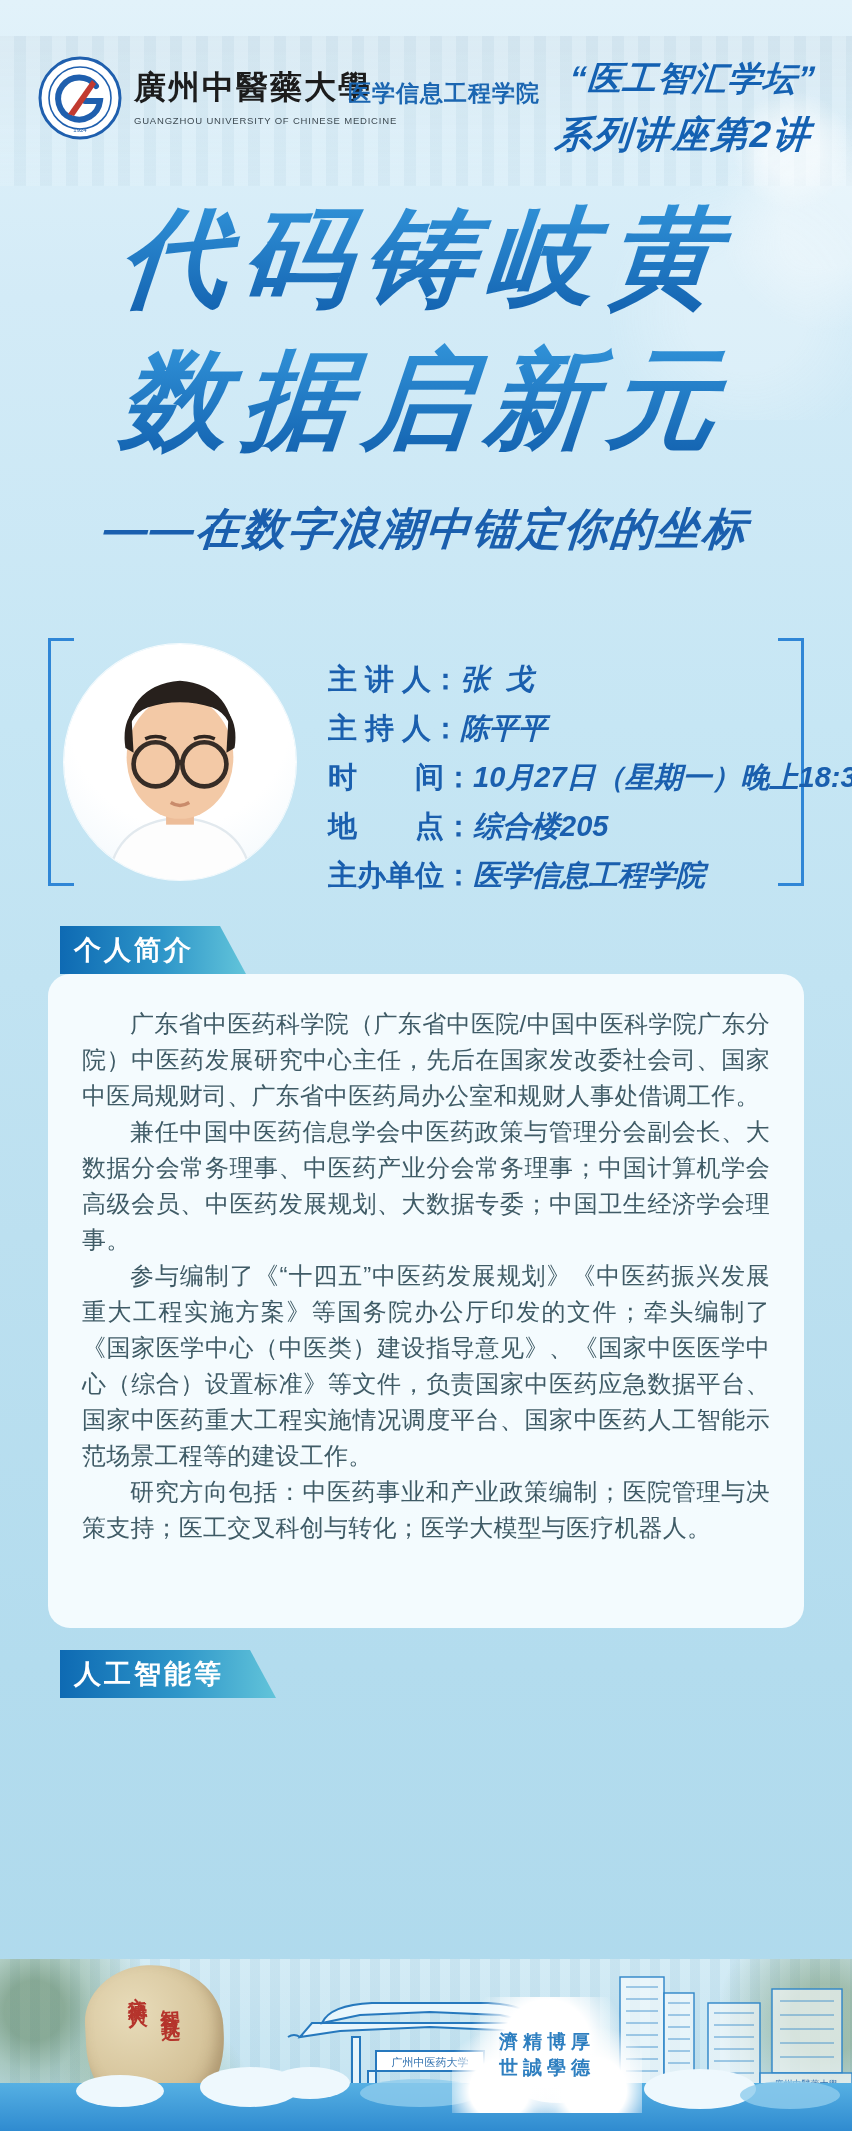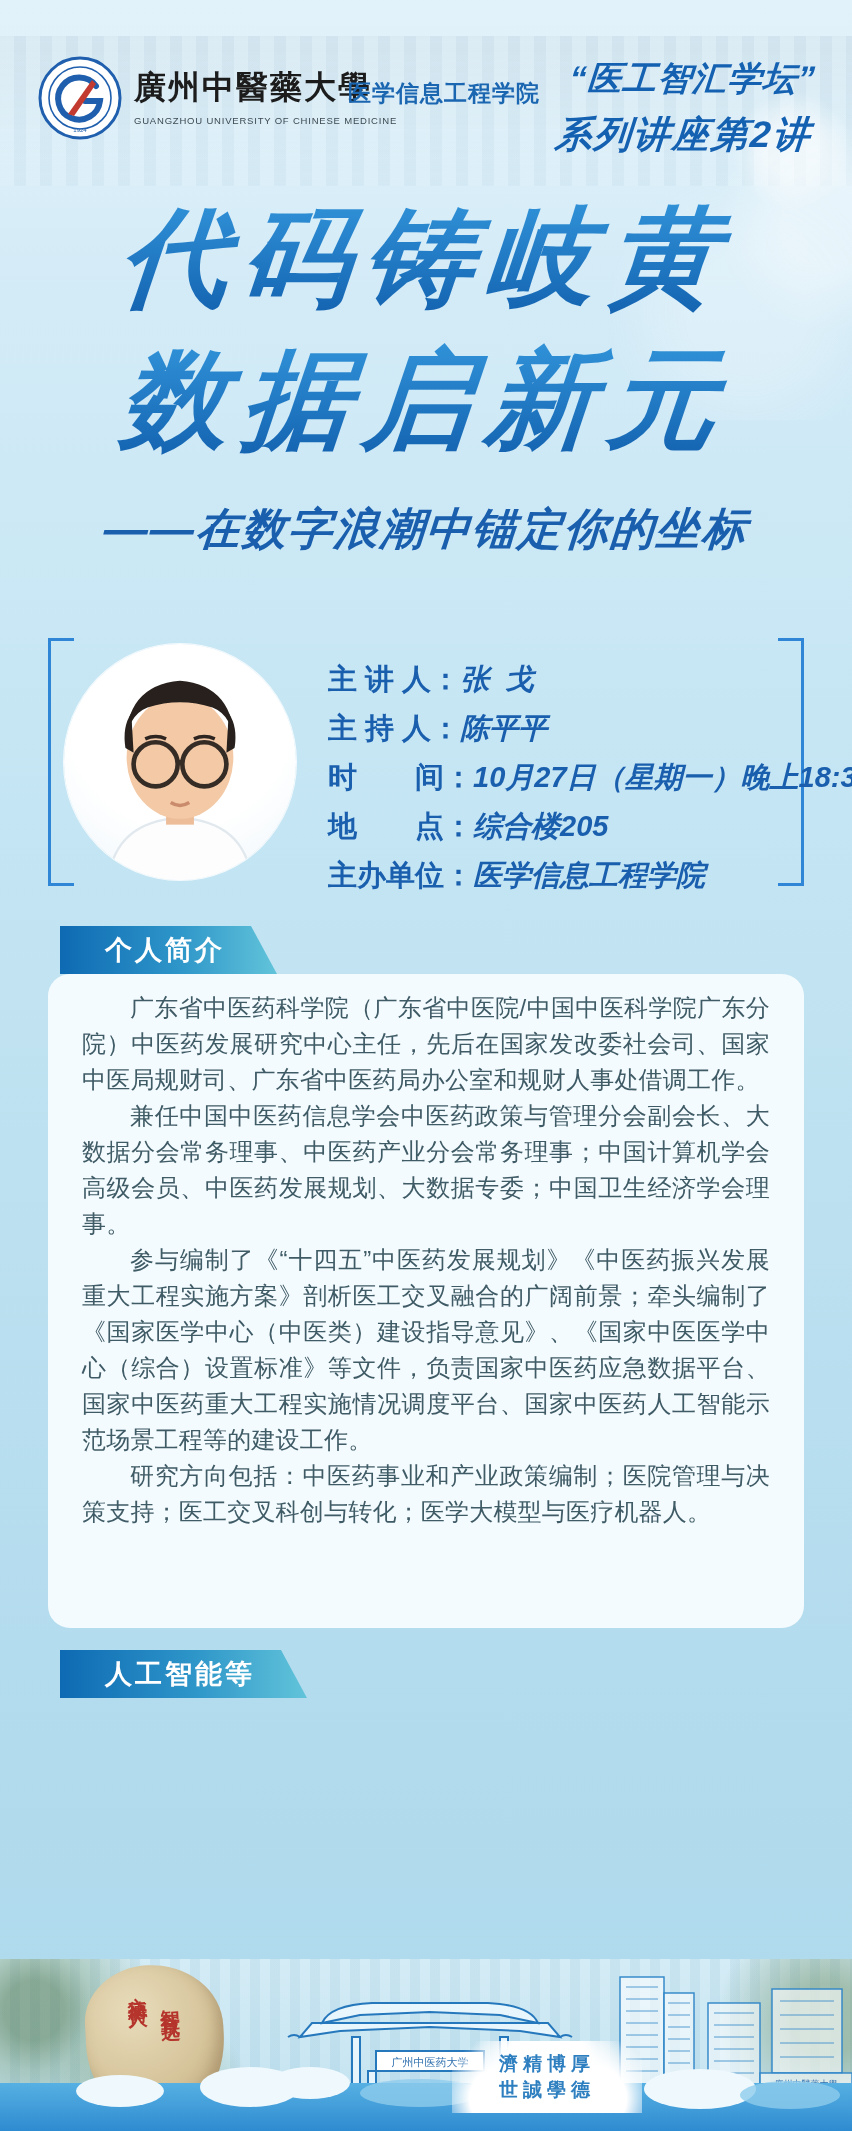--- a/index.html
+++ b/index.html
@@ -55,32 +55,32 @@
   .bracket-left{ left:0; border-left:3px solid #2f86d6; }
   .bracket-right{ right:0; border-right:3px solid #2f86d6; }
   .photo{ position:absolute; left:16px; top:6px; width:232px; height:236px; border-radius:50%; overflow:hidden;
           background:radial-gradient(circle at 50% 30%, #ffffff 55%, #eef6fb 100%); box-shadow:0 0 0 1px rgba(255,255,255,.8); }
   .info{ position:absolute; left:280px; top:22px; }
   .info-row{ display:flex; align-items:baseline; height:49px; }
   .info-label{ font-size:29px; font-weight:700; color:#1a5fae; white-space:pre; }
   .info-value{ font-size:29px; font-weight:700; color:#1a5fae; white-space:pre;font-style:italic; }
   
   .tab{
-    position:absolute; left:60px; height:48px; padding:0 52px 0 45px;
+    position:absolute; left:60px; height:48px; padding:0 52px 0 14px;
     display:flex; align-items:center;
     background:linear-gradient(90deg,#0e6ab3 0%,#2e96c9 55%,#62c4da 100%);
     clip-path:polygon(0 0, calc(100% - 26px) 0, 100% 100%, 0 100%);
     color:#fff; font-size:27px; font-weight:900; letter-spacing:3px; z-index:3;
   }
   .tab-profile{ top:926px; }
   .tab-lecture{ top:1650px; }
   .card{
     position:absolute; left:48px; width:756px; border-radius:22px;
     background:rgba(247,252,254,.95); z-index:2;
-    padding:16px 34px 18px;
+    padding:32px 34px 18px;
   }
   .card-profile{ top:974px; height:654px; }
   .card-lecture{ top:1698px; height:260px; }
   .card p{
     font-size:24px; line-height:36px; color:#3f5b66; text-align:justify; text-indent:2em;
     letter-spacing:.2px;
   }
   
   .footer{ position:absolute; left:0; bottom:0; width:852px; height:172px; }
   .footer-photo{
@@ -98,21 +98,21 @@
     border-radius:52% 58% 46% 50% / 40% 46% 58% 54%;
     transform:rotate(-3deg);
     box-shadow:inset -6px -8px 14px rgba(120,95,60,.35);
     display:flex; justify-content:center; gap:6px; padding-top:16px;
   }
   .stone-col{ writing-mode:vertical-rl; font-family:"Liberation Serif","DejaVu Serif",serif;
     font-size:19px; font-weight:700; color:#b5342c; letter-spacing:4px; }
   .stone-col2{ margin-top:14px; }
   .footer-art{ position:absolute; inset:0; }
   .motto-cloud{
-    position:absolute; right:210px; bottom:18px; width:190px; height:72px;
+    position:absolute; right:210px; bottom:18px; width:190px; height:116px;
     background:radial-gradient(circle at 25% 80%, #fff 0 30px, rgba(255,255,255,0) 60px),
                radial-gradient(circle at 75% 80%, #fff 0 32px, rgba(255,255,255,0) 64px),
                radial-gradient(circle at 50% 40%, #fff 0 44px, rgba(255,255,255,0) 78px);
     display:flex; flex-direction:column; align-items:center; justify-content:center; z-index:4;
   }
   .motto-line{ font-family:"Liberation Serif","DejaVu Serif",serif; font-size:19px; font-weight:700; color:#2e7fc0; letter-spacing:5px; }
 </style>
 </head>
 <body>
 
@@ -184,21 +184,21 @@
         <span class="info-label">主办单位：</span>
         <span class="info-value">医学信息工程学院</span>
       </div>
     </div>
   </div>
 
   <div class="tab tab-profile">个人简介</div>
   <div class="card card-profile">
     <p>广东省中医药科学院（广东省中医院/中国中医科学院广东分院）中医药发展研究中心主任，先后在国家发改委社会司、国家中医局规财司、广东省中医药局办公室和规财人事处借调工作。</p>
     <p>兼任中国中医药信息学会中医药政策与管理分会副会长、大数据分会常务理事、中医药产业分会常务理事；中国计算机学会高级会员、中医药发展规划、大数据专委；中国卫生经济学会理事。</p>
-    <p>参与编制了《“十四五”中医药发展规划》《中医药振兴发展重大工程实施方案》剖析医工交叉融合的广阔前景；牵头编制了《国家医学中心（中医类）建设指导意见》、《国家中医医学中心（综合）设置标准》等文件，负责国家中医药应急数据平台、国家中医药重大工程实施情况调度平台、国家中医药人工智能示范场景工程等的建设工作。</p>
+    <p>参与编制了《“十四五”中医药发展规划》《中医药振兴发展重大工程实施方案》等国务院办公厅印发的文件；牵头编制了《国家医学中心（中医类）建设指导意见》、《国家中医医学中心（综合）设置标准》等文件，负责国家中医药应急数据平台、国家中医药重大工程实施情况调度平台、国家中医药人工智能示范场景工程等的建设工作。</p>
     <p>研究方向包括：中医药事业和产业政策编制；医院管理与决策支持；医工交叉科创与转化；医学大模型与医疗机器人。</p>
   </div>
 
   <div class="tab tab-lecture">人工智能等</div>
 
   <div class="footer">
     <div class="footer-photo"></div>
 
     <div class="stone">
       <span class="stone-col">立德树人</span>

